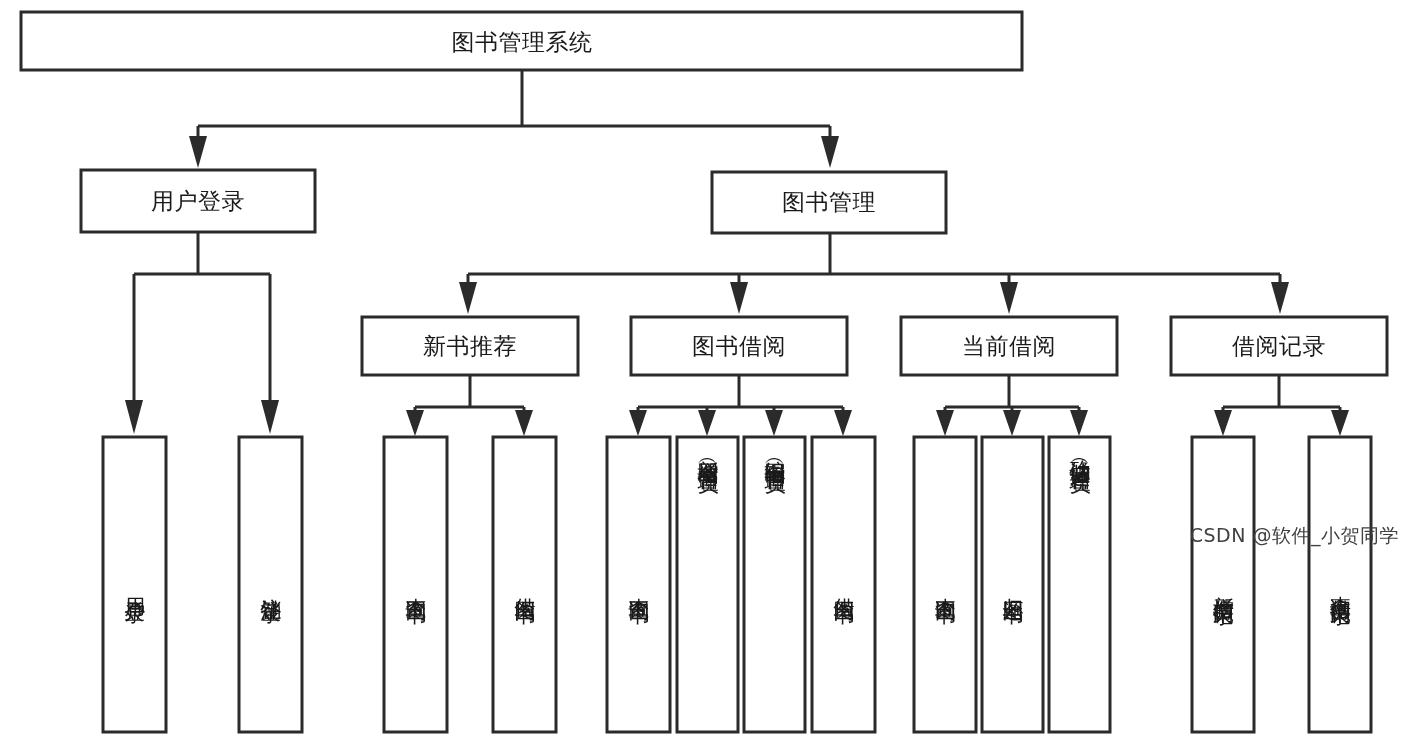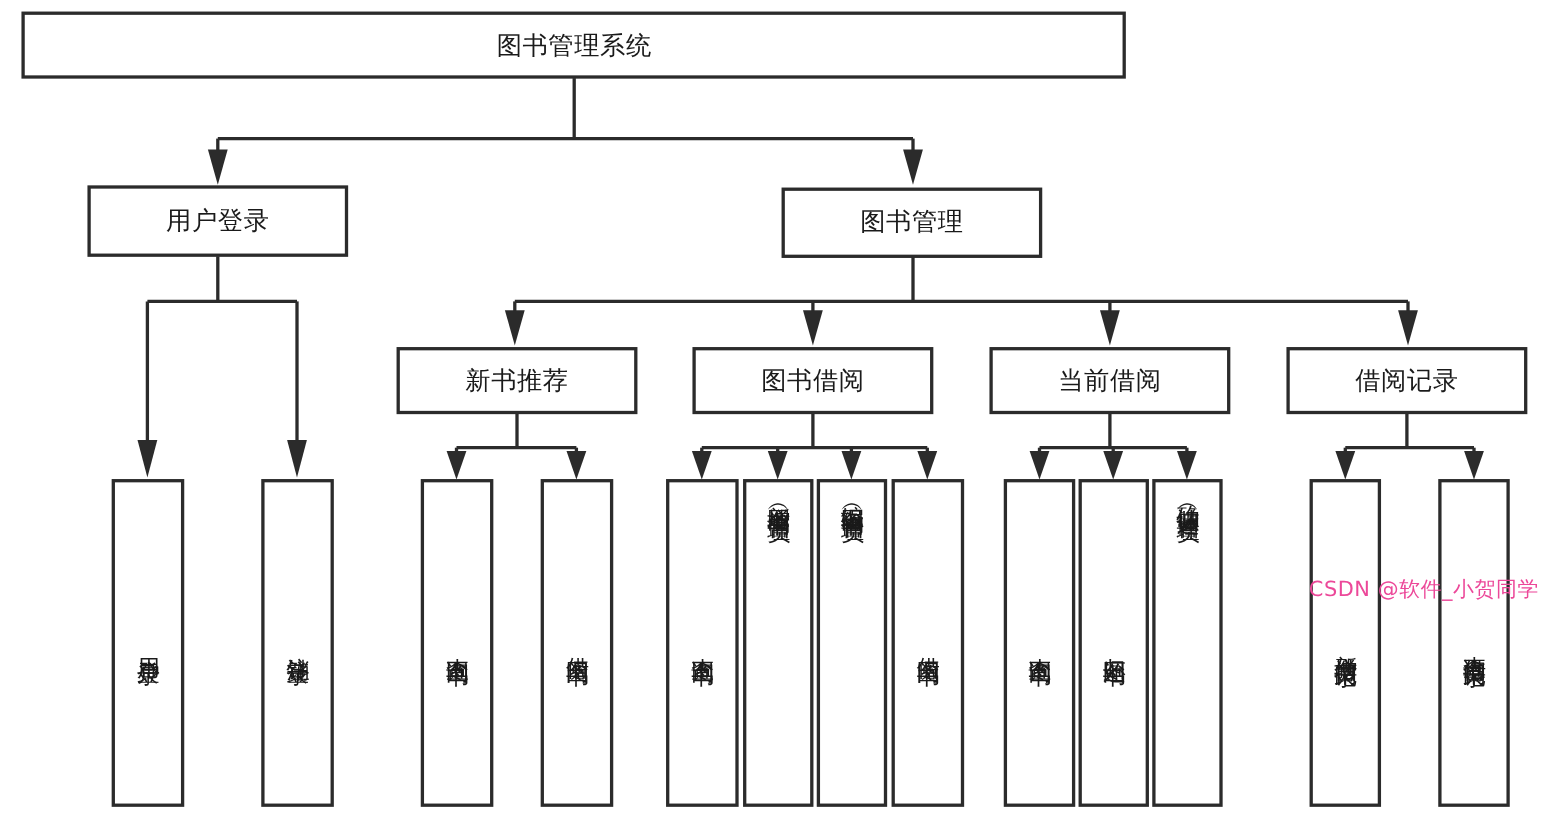--- a/index.html
+++ b/index.html
@@ -64,21 +64,21 @@
     align-items: center;
     justify-content: center;
     pointer-events: none;
   }
   .watermark {
     position: absolute;
     right: 6px;
     bottom: 4px;
     font-family: "DejaVu Sans", "Liberation Sans", sans-serif;
     font-size: 19px;
-    color: #ec4899;
+    color: #404040;
     letter-spacing: 0.5px;
     white-space: nowrap;
   }
 </style>
 </head>
 <body>
 
 <div id="diagram-root">
 
   <svg class="diagram" viewBox="0 0 1405 747">

